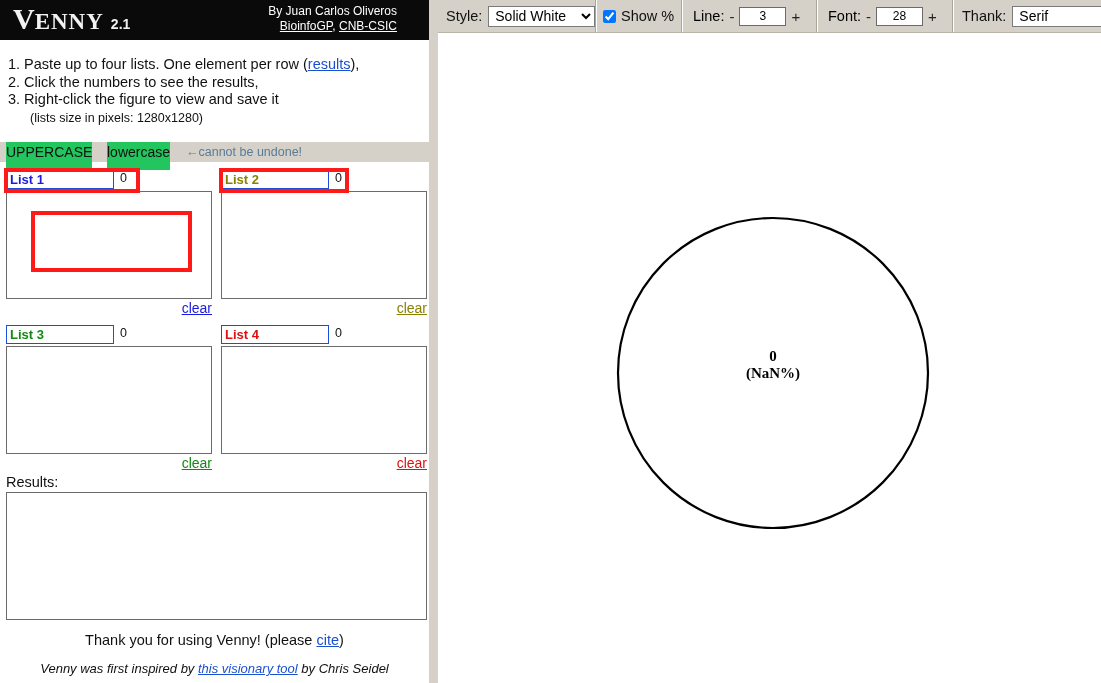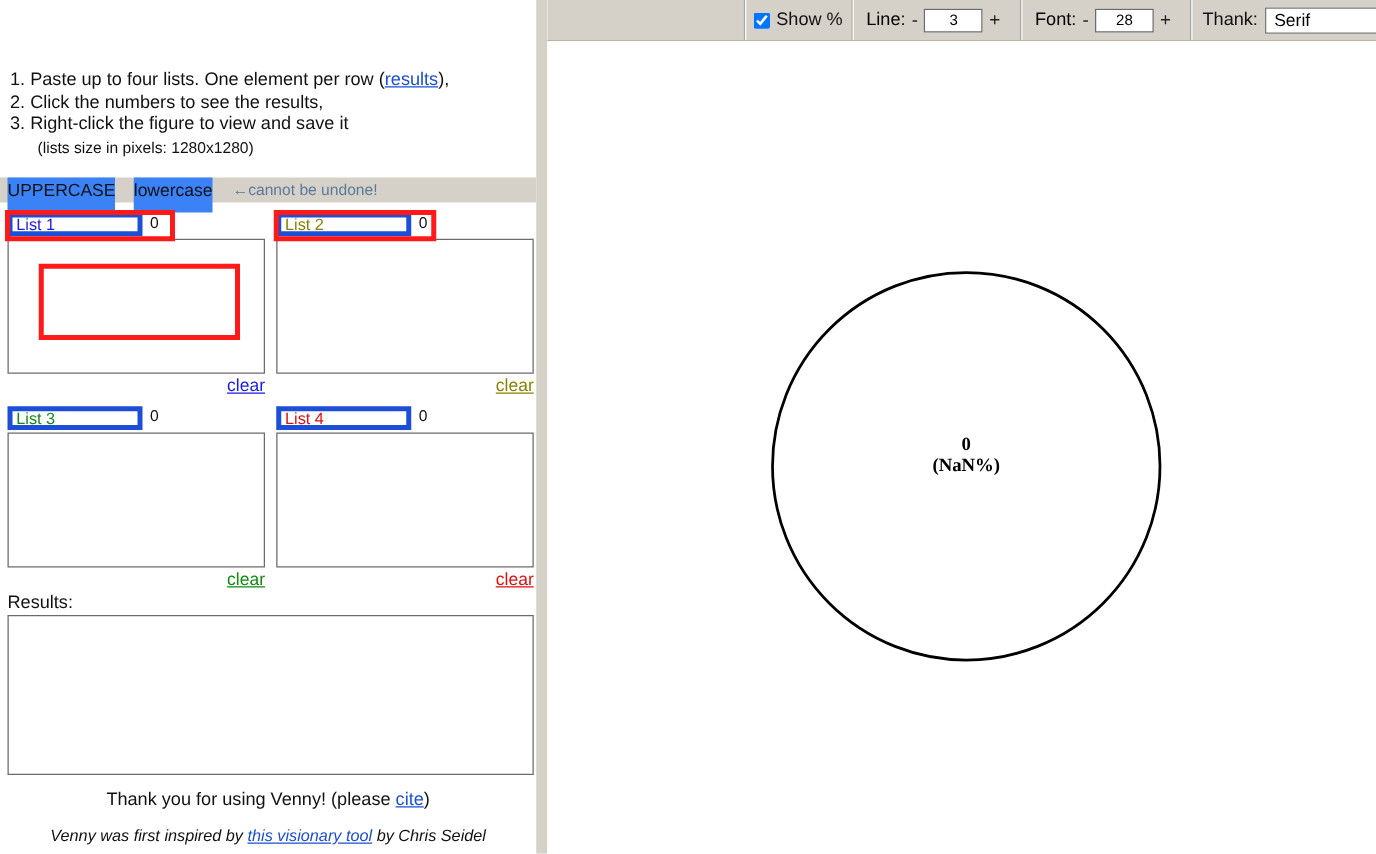--- a/index.html
+++ b/index.html
@@ -99,21 +99,21 @@
     height: 20px;
     background: #d5d1c8;
   }
   .case-btn {
     position: absolute;
     top: 0;
     height: 28px;
     line-height: 20px;
     font-size: 14px;
     color: #111;
-    background: #3b82f6;
+    background: #22c55e;
     cursor: pointer;
   }
   #btn-upper { left: 6px; }
   #btn-lower { left: 107px; }
   #undone-note {
     position: absolute;
     left: 186px; top: 0;
     height: 20px;
     line-height: 20px;
     font-size: 12.5px;
@@ -122,25 +122,25 @@
   }
 
   
   .list-block { position: absolute; }
   .list-title-input {
     position: absolute;
     top: 0; left: 0;
     width: 108px;
     height: 19px;
     box-sizing: border-box;
-    border: 4px solid #1d4ed8;
+    border: 1px solid #1d4ed8;
     background: #ffffff;
     font-family: "Liberation Sans", sans-serif;
     font-size: 13px;
-    font-weight: normal;
+    font-weight: bold;
     padding: 0 3px;
     line-height: 17px;
     outline: none;
   }
   .list-count {
     position: absolute;
     top: 1px;
     left: 114px;
     font-size: 12.5px;
     color: #111;
@@ -327,20 +327,29 @@
   }
   #annot-list1-title { left: 4px; top: 168px; width: 136px; height: 25px; }
   #annot-list2-title { left: 219px; top: 168px; width: 130px; height: 25px; }
   #annot-list1-area  { left: 31px; top: 211px; width: 161px; height: 61px; }
 </style>
 </head>
 <body>
 
 <div id="left-panel">
 
+  <div id="venny-header">
+    <div id="logo-block">
+      <span class="logo-v">V</span><span class="logo-rest">ENNY</span><span class="logo-ver">2.1</span>
+    </div>
+    <div id="credits">
+      <div>By Juan Carlos Oliveros</div>
+      <div><a href="#">BioinfoGP</a><span>, </span><a href="#">CNB-CSIC</a></div>
+    </div>
+  </div>
 
   <div id="instructions">
     <div class="line"><span>1. Paste up to four lists. One element per row (</span><a href="#">results</a><span>),</span></div>
     <div class="line">2. Click the numbers to see the results,</div>
     <div class="line">3. Right-click the figure to view and save it</div>
     <div id="actual-size">(lists size in pixels: 1280x1280)</div>
   </div>
 
   <div id="case-bar">
     <div class="case-btn" id="btn-upper">UPPERCASE</div>
@@ -387,20 +396,24 @@
   <div class="annot" id="annot-list2-title"></div>
   <div class="annot" id="annot-list1-area"></div>
 </div>
 
 <div id="panel-divider"></div>
 
 <div id="right-panel">
 
   <div id="toolbar">
 
+    <div class="tb-group" style="left:8px;">
+      <span class="tb-label">Style:</span>
+      <select class="tb-select" id="style-select"><option>Solid White</option><option>Colors</option><option>Transparent</option><option>No fill</option></select>
+    </div>
 
     <div class="tb-sep" style="left:157px;"></div>
 
     <div class="tb-group" style="left:165px;">
       <input type="checkbox" class="tb-check" id="show-percent" checked="" style="">
       <span class="tb-label">Show %</span>
     </div>
 
     <div class="tb-sep" style="left:243px;"></div>
 

